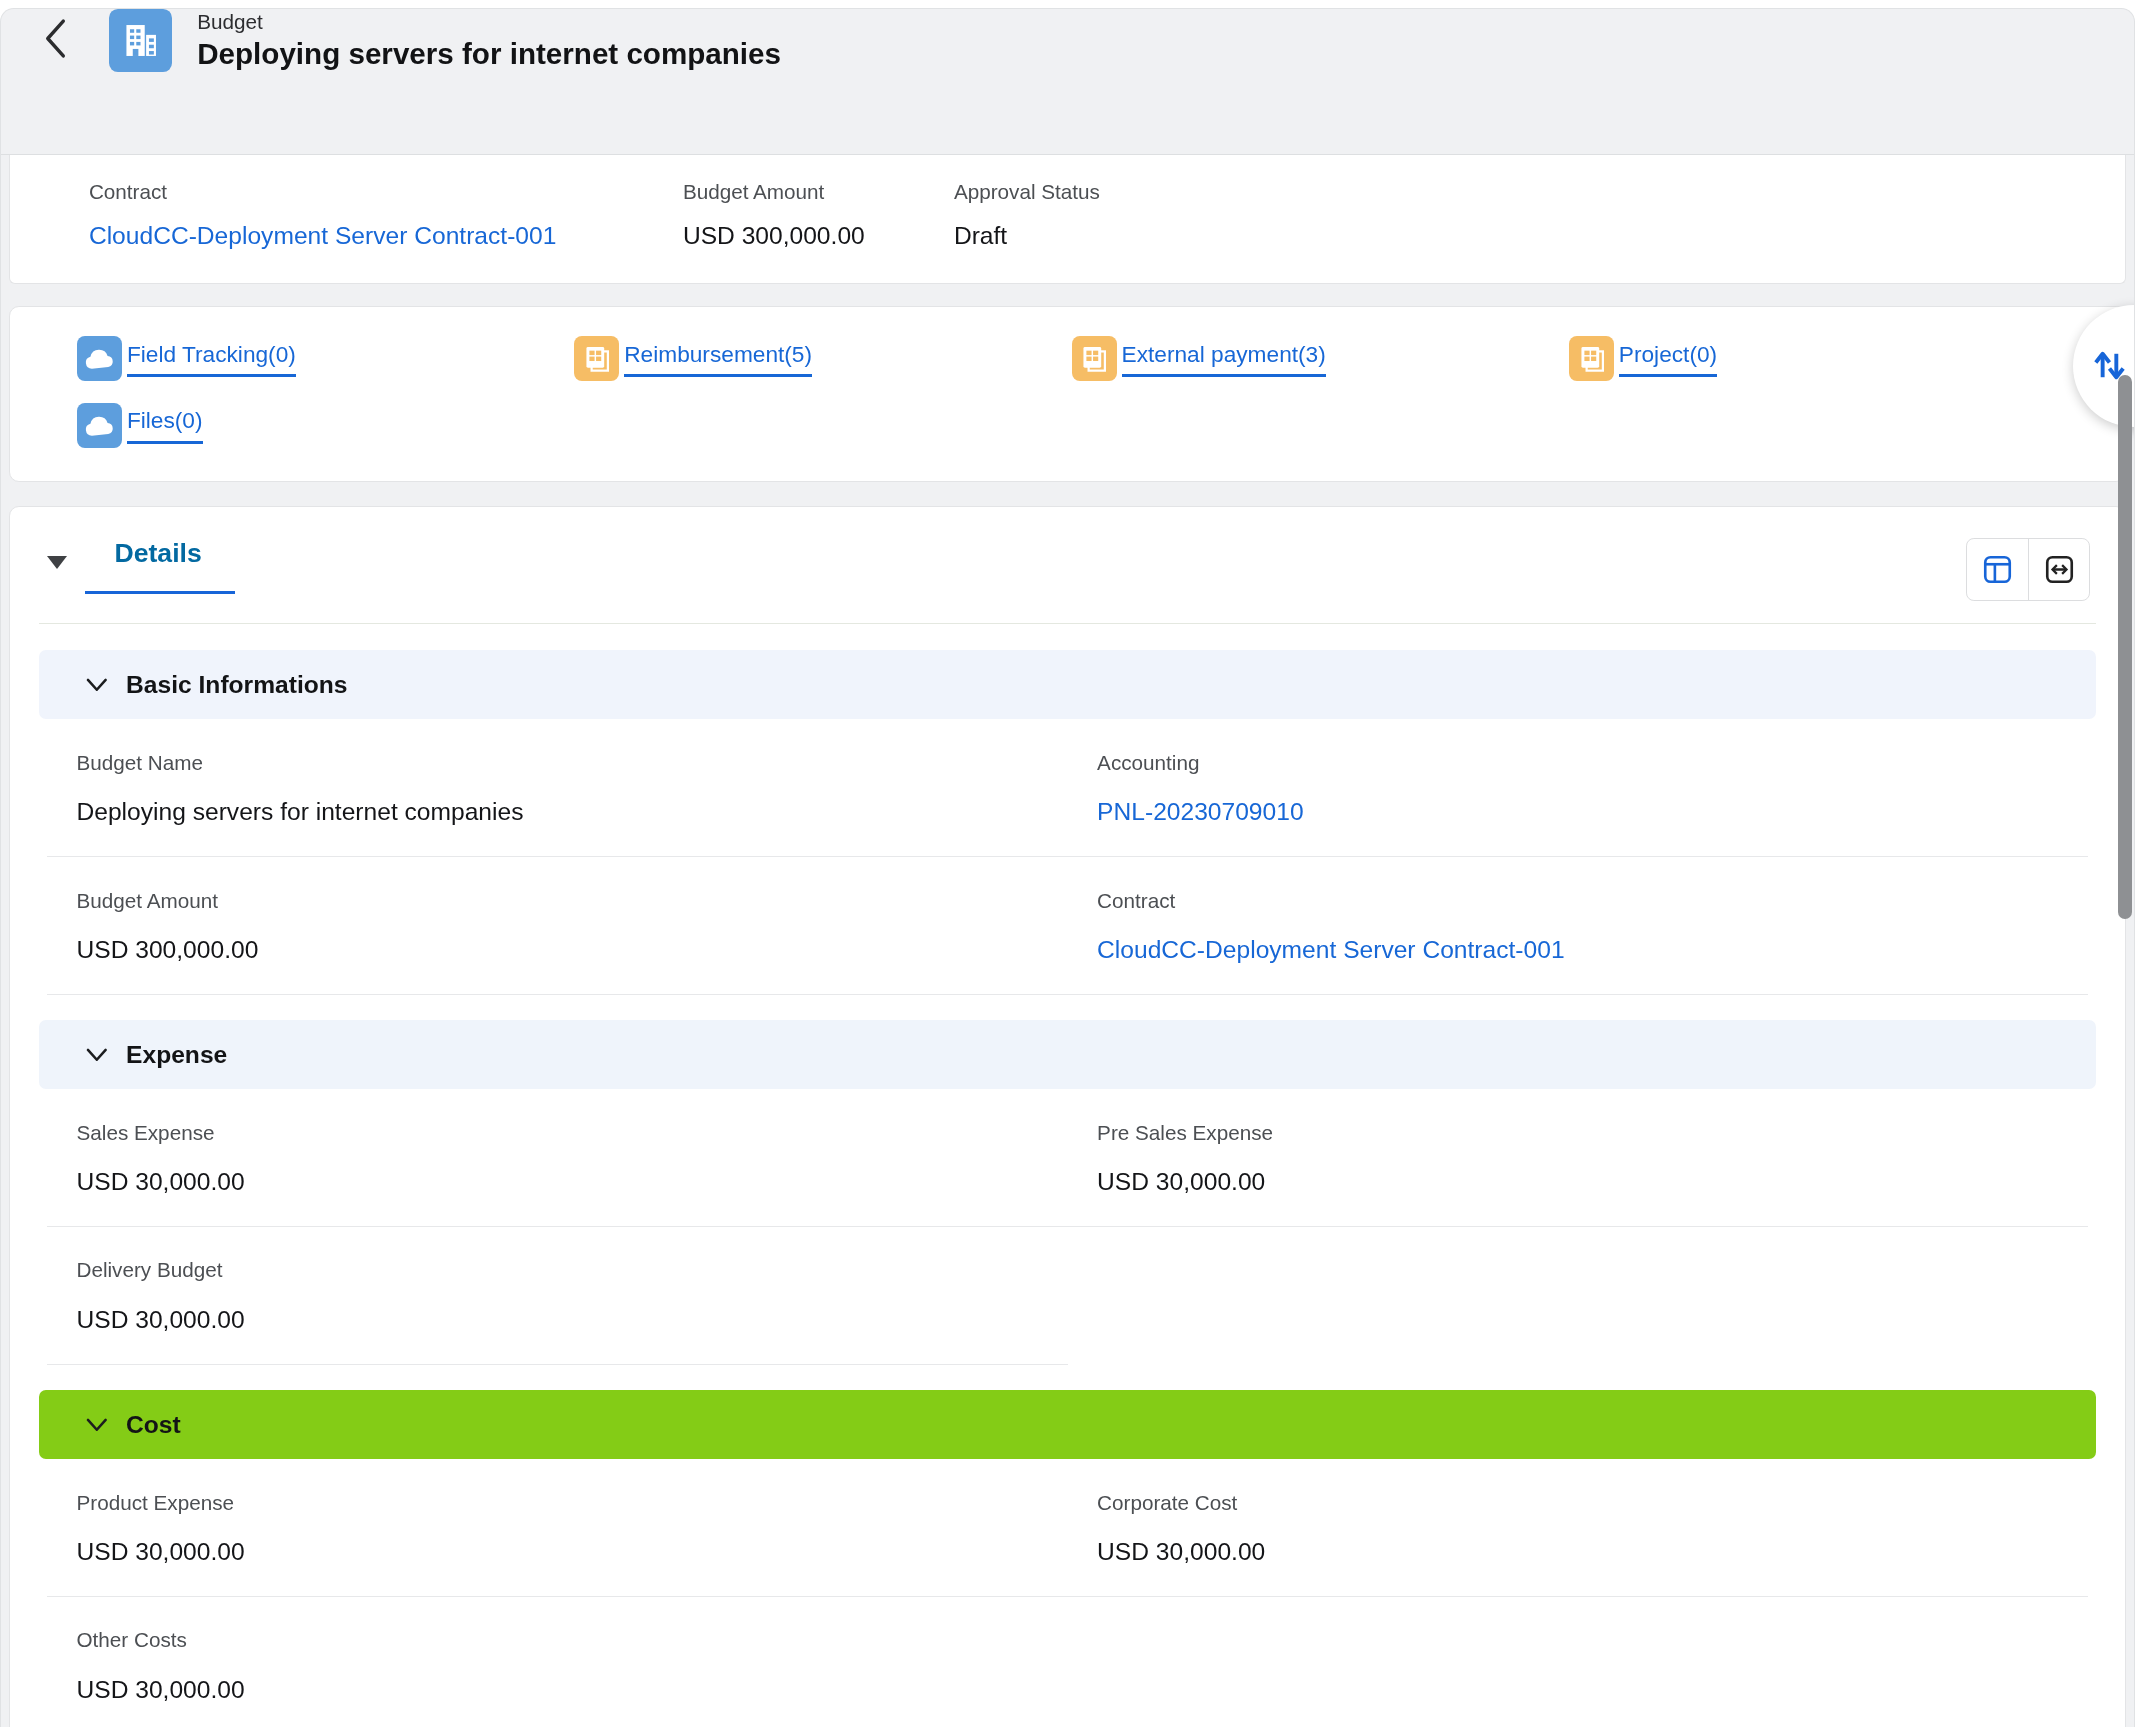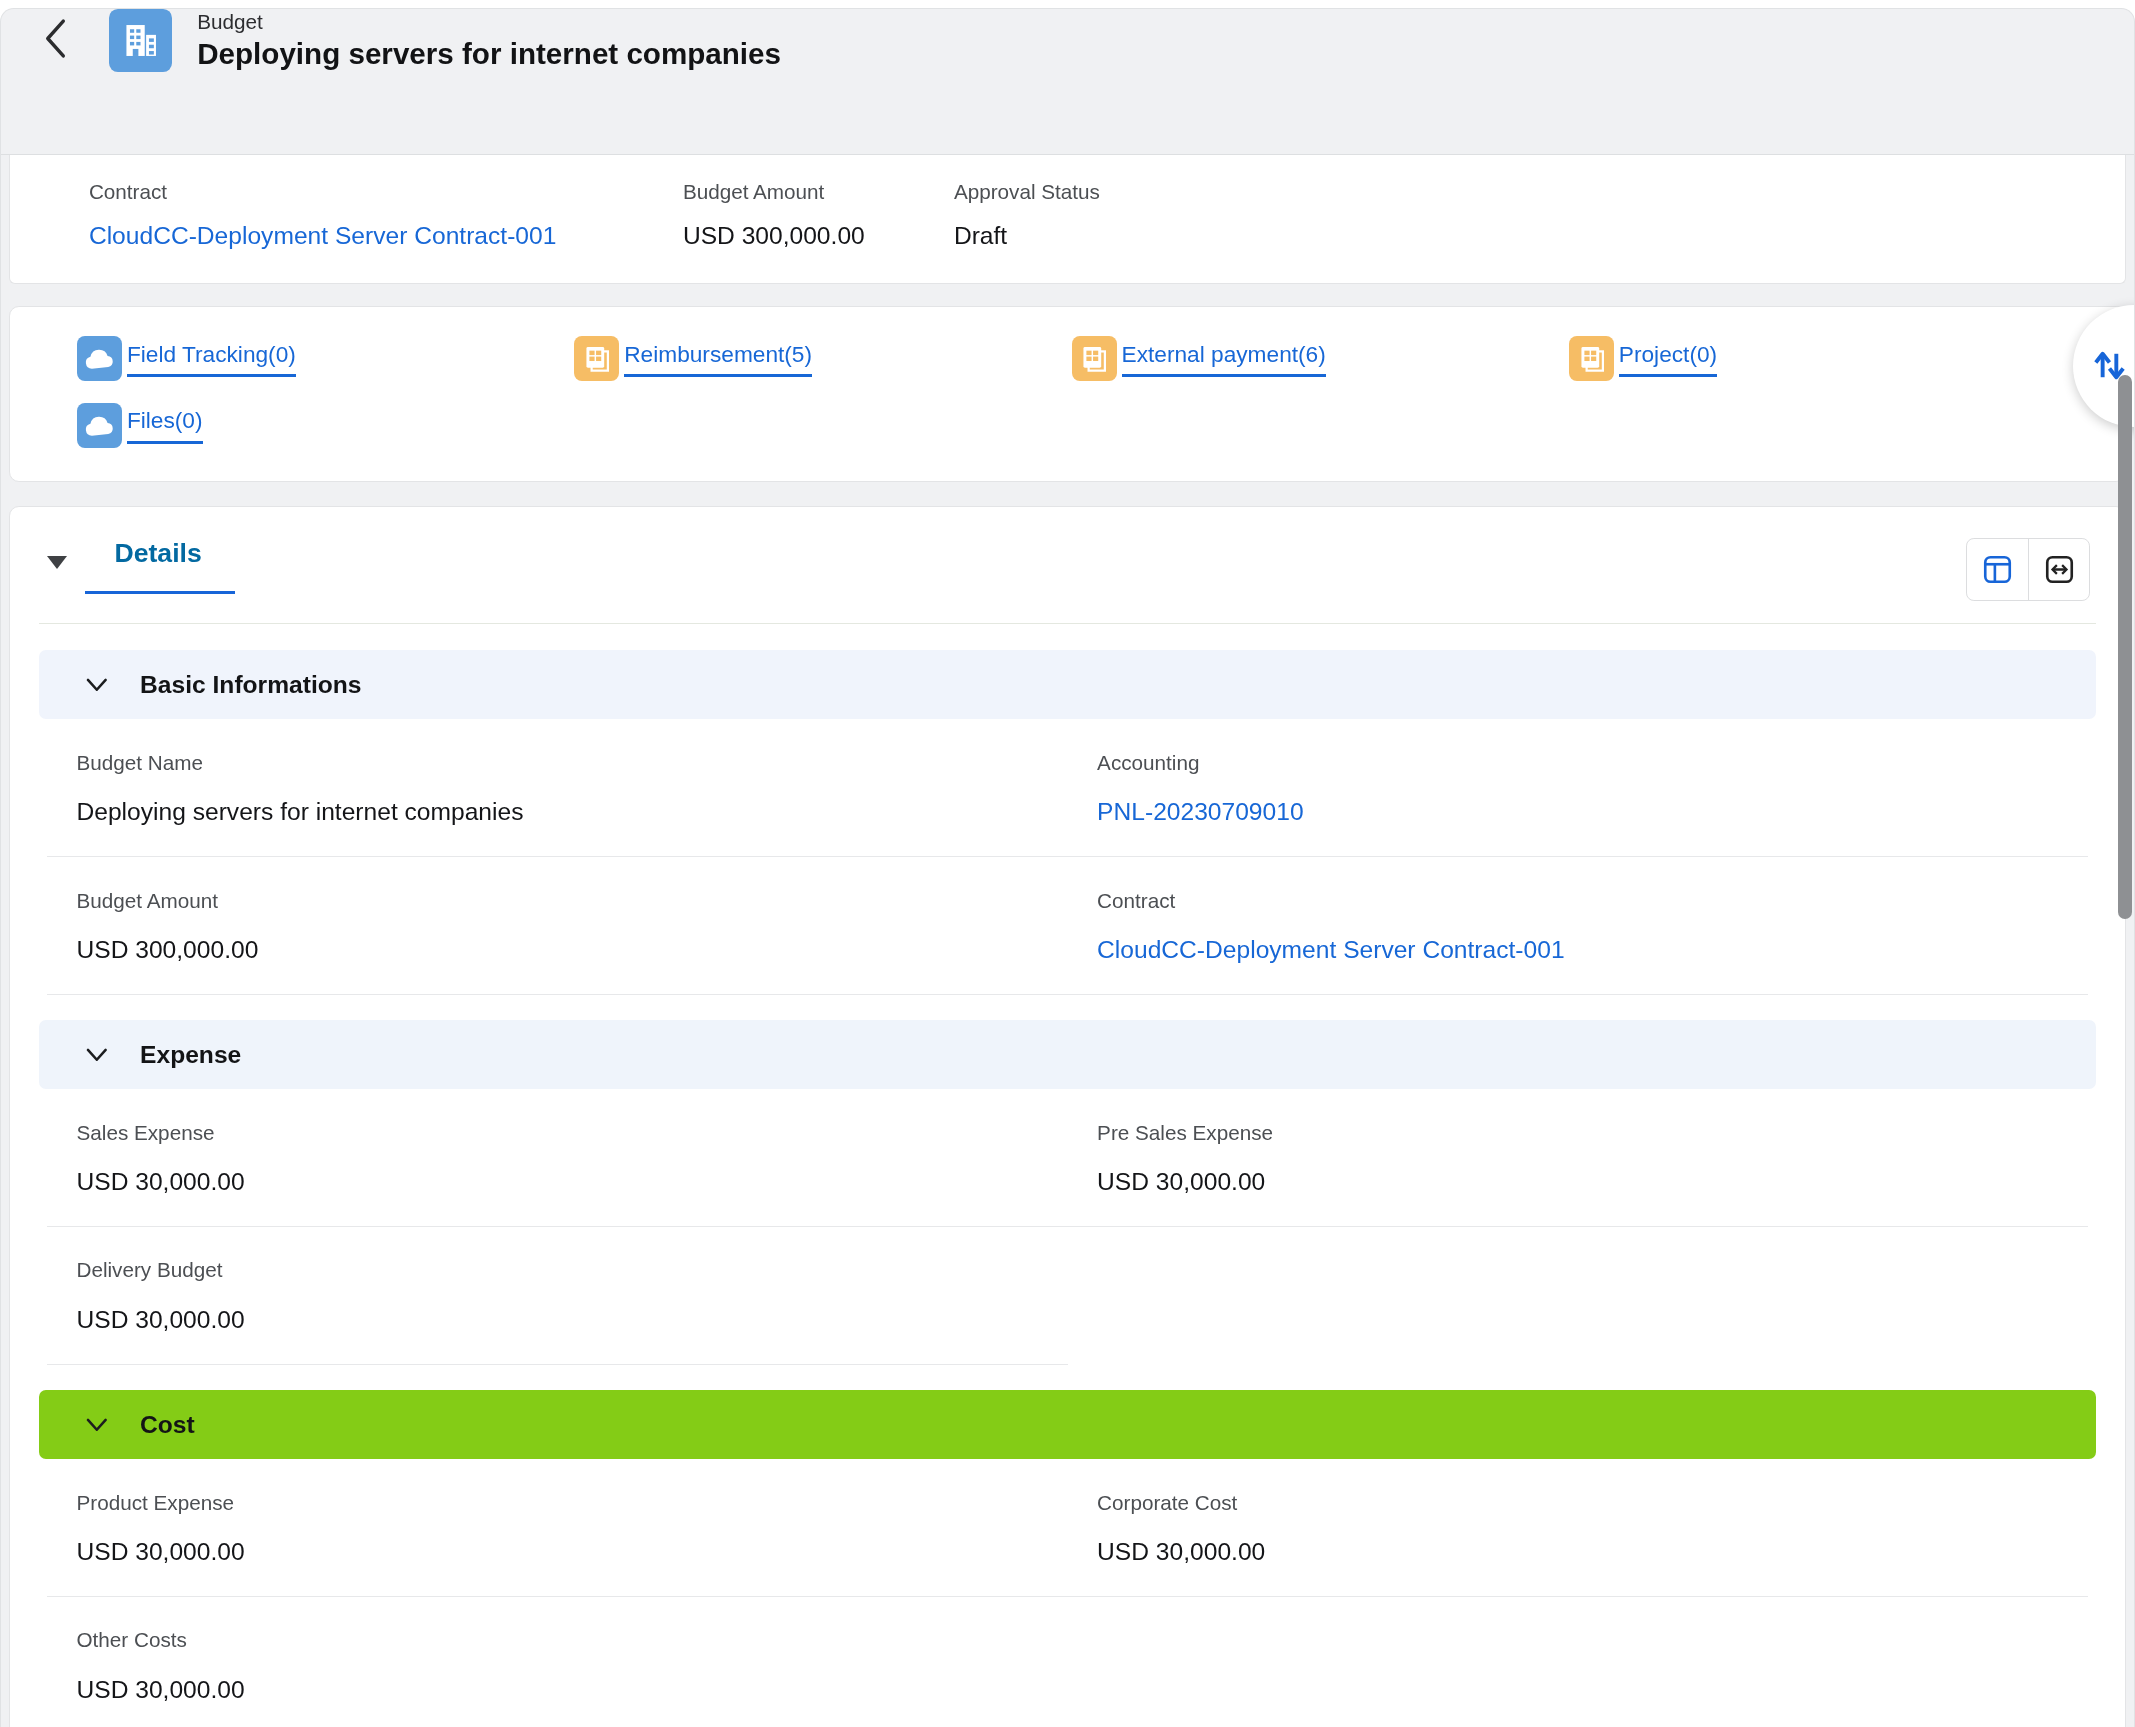--- a/index.html
+++ b/index.html
@@ -45,21 +45,21 @@
   .det-tab { position:absolute; left:75px; top:31.5px; padding:0 33px 21.7px 29.6px;
     font-size:26.6px; font-weight:bold; color:#0369a1;
     border-bottom:3.9px solid #1765d8; cursor:pointer; }
   .det-line { position:absolute; left:29.6px; right:29.6px; bottom:1px; height:1px; background:#e4e8e0; }
   .btn-group { position:absolute; right:35px; top:31.5px; display:flex;
     border:1px solid #dcdddf; border-radius:7.9px; background:#fff; }
   .btn { width:61px; height:61px; display:flex; align-items:center; justify-content:center; cursor:pointer; }
   .btn + .btn { border-left:1px solid #dcdddf; }
 
   .section-band { margin:25.6px 29.6px 0 29.6px; height:69px; border-radius:6.9px;
-    display:flex; align-items:center; padding-left:45px; gap:30px; }
+    display:flex; align-items:center; padding-left:45px; gap:16px; }
   .band-basic { background:#f0f4fc; } .band-expense { background:#eff4fb; } .band-cost { background:#84cc16; }
   .section-title { font-size:24.6px; font-weight:bold; color:#131416; }
 
   .field-grid { display:grid; grid-template-columns:1fr 1fr; padding:0 37px; }
   .field { padding:31.5px 0 29.6px 29.6px; border-bottom:1px solid #e7e8ea; }
   .field .flabel { font-size:20.7px; color:#4c4f53; margin-bottom:23.6px; }
   .field .fvalue { font-size:24.6px; color:#141518; }
   .field.empty { border-bottom:none; }
 
   
@@ -144,21 +144,21 @@
         <span class="sq-icon sq-orange">
           <svg width="29.6" height="29.6" viewBox="0 0 40 40">
             <rect x="13" y="10" width="22" height="26" fill="none" stroke="#fff" stroke-width="3"></rect>
             <rect x="6" y="4" width="24" height="28" rx="2" fill="#fff"></rect>
             <rect x="10" y="9" width="7" height="6" fill="#f6bd65"></rect>
               <rect x="19" y="9" width="7" height="6" fill="#f6bd65"></rect>
             <rect x="10" y="17" width="7" height="6" fill="#f6bd65"></rect>
               <rect x="19" y="17" width="7" height="6" fill="#f6bd65"></rect>
           </svg>
         </span>
-        <span class="rel-link">External payment(6)</span>
+        <span class="rel-link">External payment(3)</span>
       </div>
       <div class="rel-item">
         <span class="sq-icon sq-orange">
           <svg width="29.6" height="29.6" viewBox="0 0 40 40">
             <rect x="13" y="10" width="22" height="26" fill="none" stroke="#fff" stroke-width="3"></rect>
             <rect x="6" y="4" width="24" height="28" rx="2" fill="#fff"></rect>
             <rect x="10" y="9" width="7" height="6" fill="#f6bd65"></rect>
               <rect x="19" y="9" width="7" height="6" fill="#f6bd65"></rect>
             <rect x="10" y="17" width="7" height="6" fill="#f6bd65"></rect>
               <rect x="19" y="17" width="7" height="6" fill="#f6bd65"></rect>

